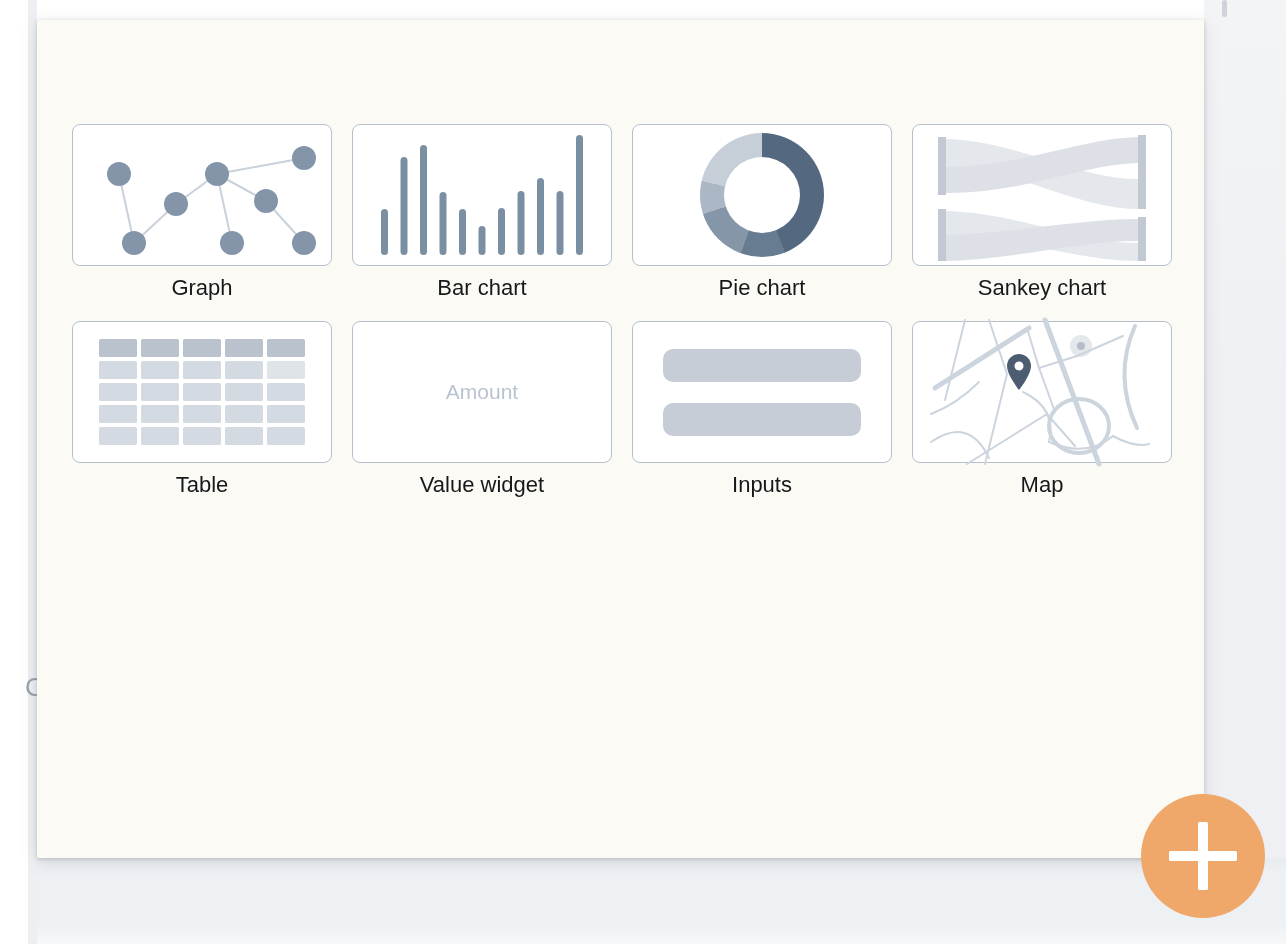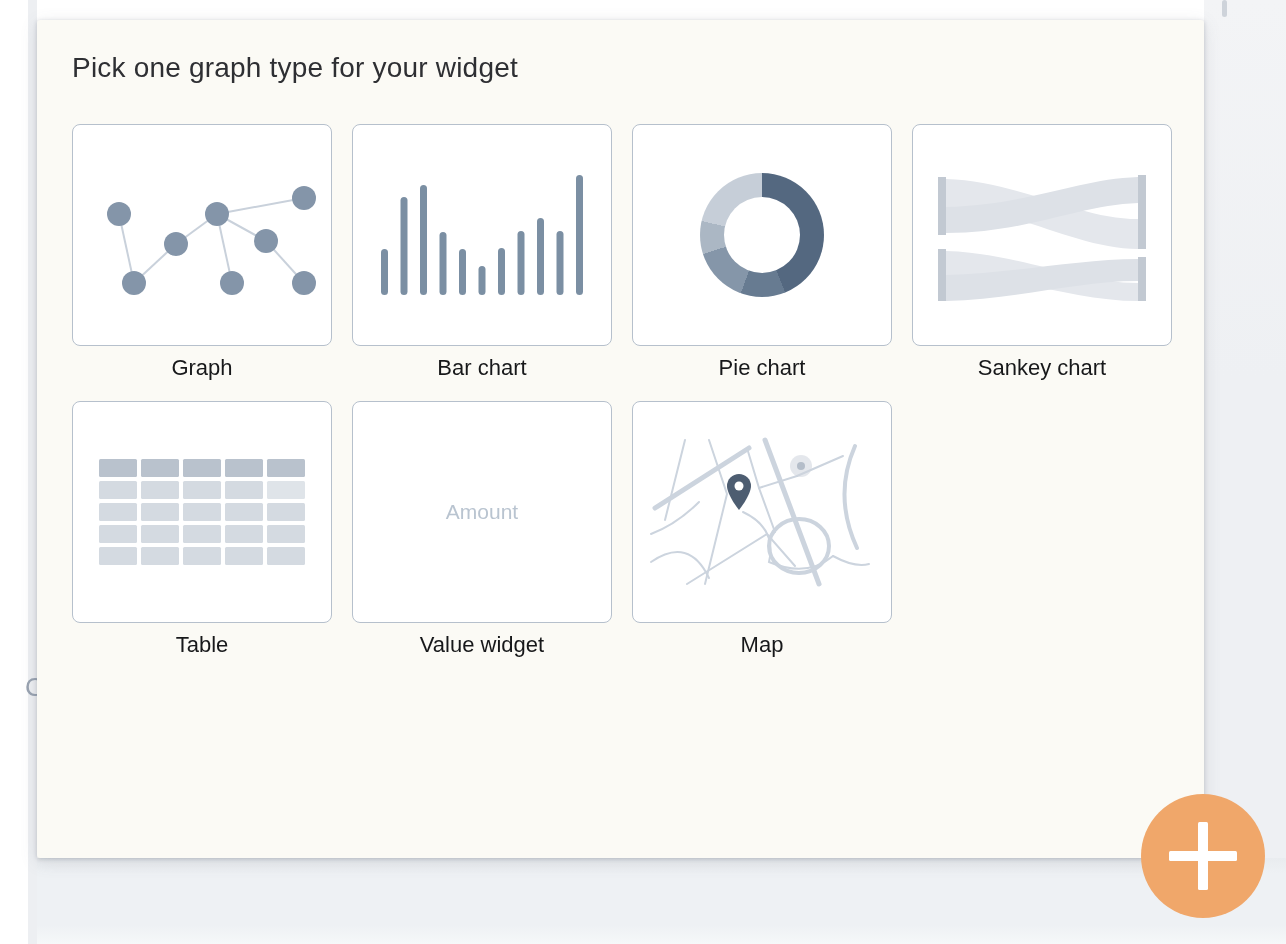--- a/index.html
+++ b/index.html
@@ -48,21 +48,21 @@
   }
 
   .grid {
     position: absolute; left: 35px; top: 104px;
     display: grid;
     grid-template-columns: repeat(4, 260px);
     column-gap: 19px; row-gap: 38px; gap: 20px;
   }
   .cell { display: flex; flex-direction: column; align-items: center; }
   .card {
-    width: 260px; height: 222px;
+    width: 260px; height: 142px;
     background: #ffffff;
     border: 1.5px solid #b6c0cc;
     border-radius: 8px;
     display: flex; align-items: center; justify-content: center;
     cursor: pointer;
   }
   .card.selected { background: #edeff3; }
   .cell-label {
     margin-top: 9px;
     font-size: 22px; color: #17181a;
@@ -108,21 +108,20 @@
 </head>
 <body>
 
 <div class="page-right"></div>
 <div class="page-bottom"></div>
 <div class="page-left-band"></div>
 <div class="page-clipped-text">C</div>
 <div class="page-scrollbar-thumb"></div>
 
 <div class="modal">
-  <div class="modal-title">Pick one graph type for your widget</div>
 
   <div class="grid">
 
     <div class="cell">
       <div class="card">
         <span>
           <svg width="232" height="130" viewBox="0 0 232 130">
             <g stroke="#c9d1db" stroke-width="2">
               <line x1="33" y1="44" x2="48" y2="113"></line>
               <line x1="48" y1="113" x2="90" y2="74"></line>
@@ -244,20 +243,29 @@
 
     <div class="cell">
       <div class="card">
         <div class="value-preview">
           <div class="vp-label">Amount</div>
         </div>
       </div>
       <div class="cell-label">Value widget</div>
     </div>
 
+    <div class="cell">
+      <div class="card">
+        <div class="inputs-preview">
+          <div class="pill"></div>
+          <div class="pill"></div>
+        </div>
+      </div>
+      <div class="cell-label">Inputs</div>
+    </div>
 
     <div class="cell">
       <div class="card">
         <span>
           <svg width="230" height="152" viewBox="0 0 230 152">
             <g stroke="#ccd4de" fill="none" stroke-linecap="round">
               <path d="M8,72 L102,12" stroke-width="5"></path>
               <path d="M118,4 L172,148" stroke-width="5"></path>
               <path d="M38,4 L18,84" stroke-width="2"></path>
               <path d="M62,4 L80,58 L58,148" stroke-width="2"></path>

